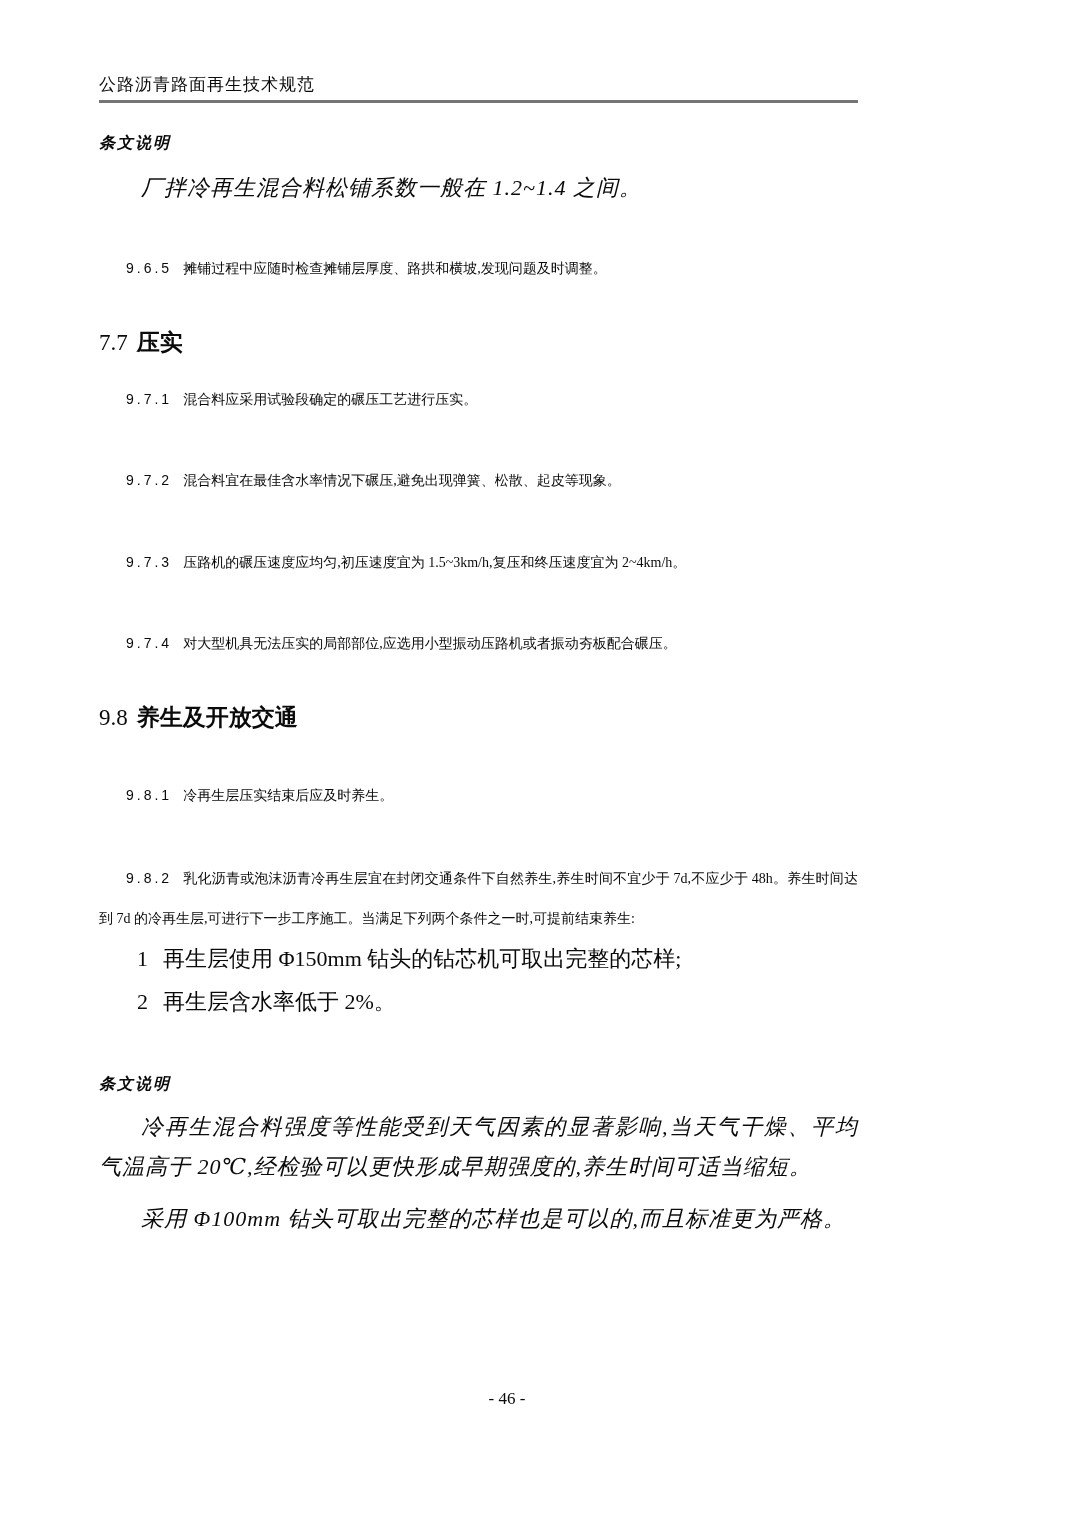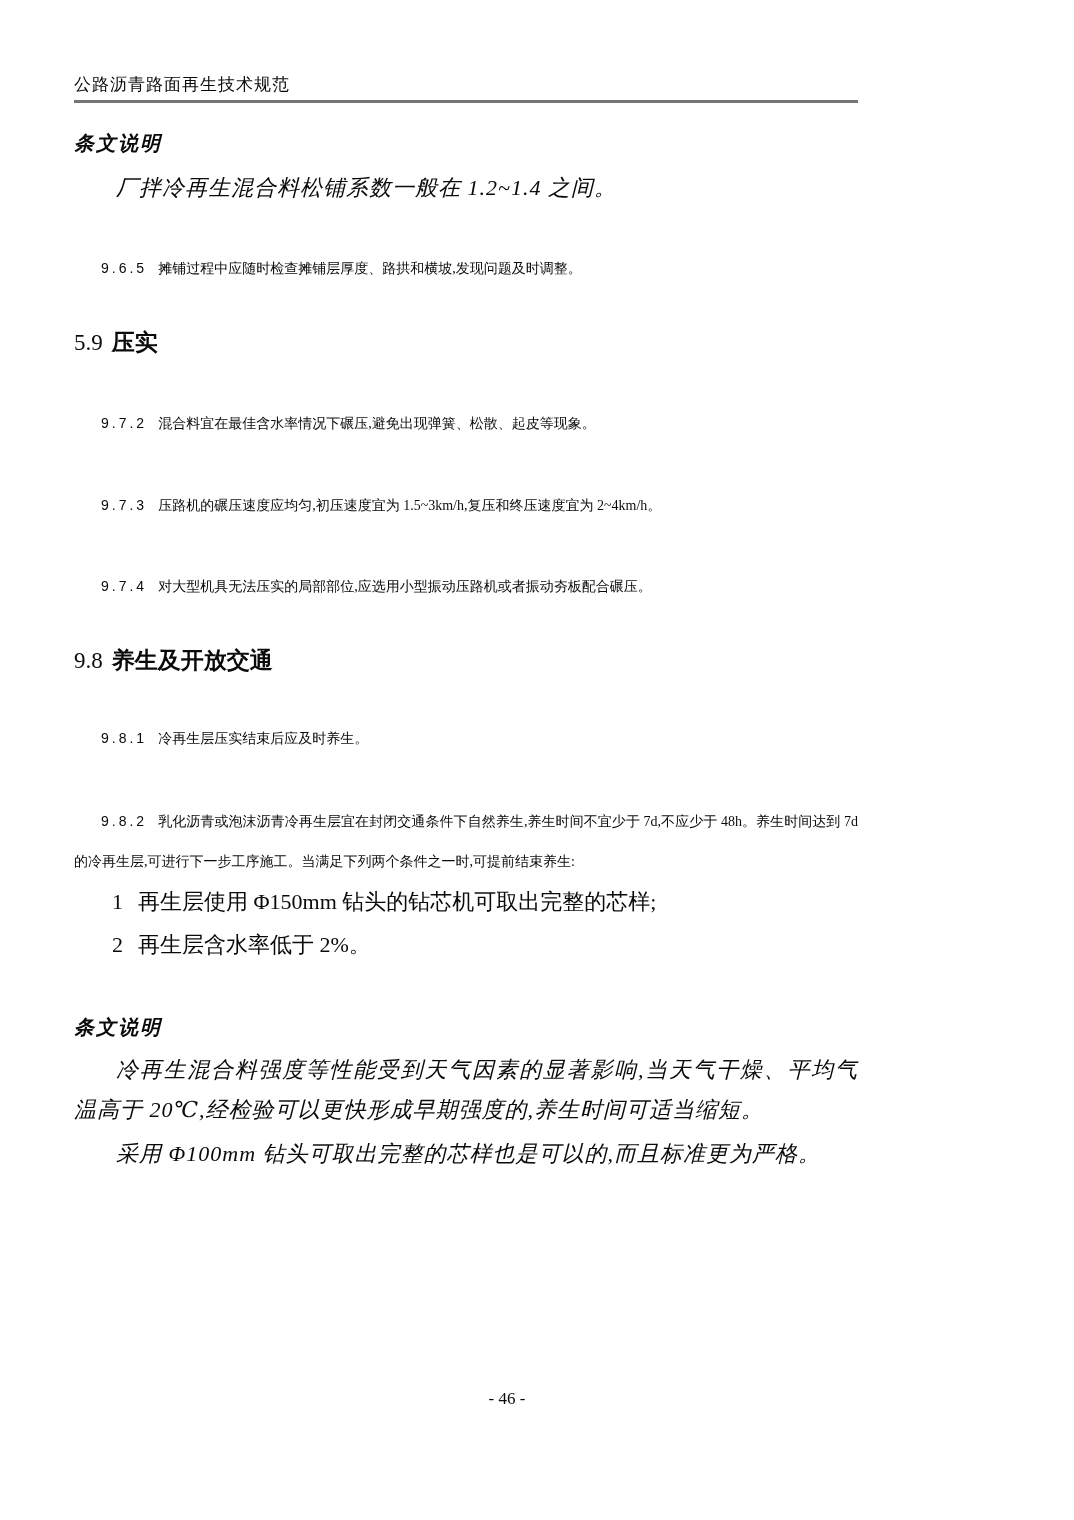--- a/index.html
+++ b/index.html
@@ -1,37 +1,37 @@
 <!DOCTYPE html>
 <html lang="zh"><head>
 <meta charset="utf-8">
 <style>
   html, body { margin: 0; padding: 0; background: #ffffff; }
   .page {
     position: relative;
     width: 1014px;
     height: 1520px;
     box-sizing: border-box;
-    padding: 74px 156px 0 74px;
+    padding: 74px 156px 0 99px;
     background: #ffffff;
     color: #0a0a0a;
     font-family: "Liberation Serif", "DejaVu Serif", serif;
     overflow: hidden;
   }
   .hdr {
     font-size: 17px;
     line-height: 22px;
     padding-bottom: 4px;
     border-bottom: 3px solid #757575;
     letter-spacing: 1px;
   }
   p { margin: 0; }
   .kai-label {
     margin-top: 20px;
-    font-size: 20px;
+    font-size: 16px;
     line-height: 40px;
     font-weight: bold;
     font-style: italic;
     letter-spacing: 2px;
   }
   .kai-para {
     font-size: 22px;
     line-height: 40px;
     font-style: italic;
     text-indent: 42px;
@@ -89,23 +89,26 @@
 
   <p class="kai-label" style="margin-top:20px;">条文说明</p>
 
   <p class="kai-para" style="margin-top:5px;">厂拌冷再生混合料松铺系数一般在 1.2~1.4 之间。</p>
 
   <p class="clause" style="margin-top:40px;">
     <span class="cnum">9.6.5</span><span>摊铺过程中应随时检查摊铺层厚度、路拱和横坡,发现问题及时调整。</span>
   </p>
 
   <p class="sect" style="margin-top:33px;">
-    <span class="hnum">5.9</span><span class="htitle">压实</span>
+    <span class="hnum">7.7</span><span class="htitle">压实</span>
   </p>
 
+  <p class="clause" style="margin-top:16px;">
+    <span class="cnum">9.7.1</span><span>混合料应采用试验段确定的碾压工艺进行压实。</span>
+  </p>
 
   <p class="clause" style="margin-top:40px;">
     <span class="cnum">9.7.2</span><span>混合料宜在最佳含水率情况下碾压,避免出现弹簧、松散、起皮等现象。</span>
   </p>
 
   <p class="clause" style="margin-top:41px;">
     <span class="cnum">9.7.3</span><span>压路机的碾压速度应均匀,初压速度宜为 1.5~3km/h,复压和终压速度宜为 2~4km/h。</span>
   </p>
 
   <p class="clause" style="margin-top:40px;">
@@ -129,17 +132,17 @@
   </p>
 
   <p class="list-item" style="margin-top:3px;">
     <span class="item-num">2</span><span>再生层含水率低于 2%。</span>
   </p>
 
   <p class="kai-label" style="margin-top:42px;">条文说明</p>
 
   <p class="kai-para" style="margin-top:3px;">冷再生混合料强度等性能受到天气因素的显著影响,当天气干燥、平均气温高于 20℃,经检验可以更快形成早期强度的,养生时间可适当缩短。</p>
 
-  <p class="kai-para" style="margin-top:4px;">采用 Φ100mm 钻头可取出完整的芯样也是可以的,而且标准更为严格。</p>
+  <p class="kai-para" style="margin-top:12px;">采用 Φ100mm 钻头可取出完整的芯样也是可以的,而且标准更为严格。</p>
 
   <div class="footer">- 46 -</div>
 
 </div>
 
 </body></html>

